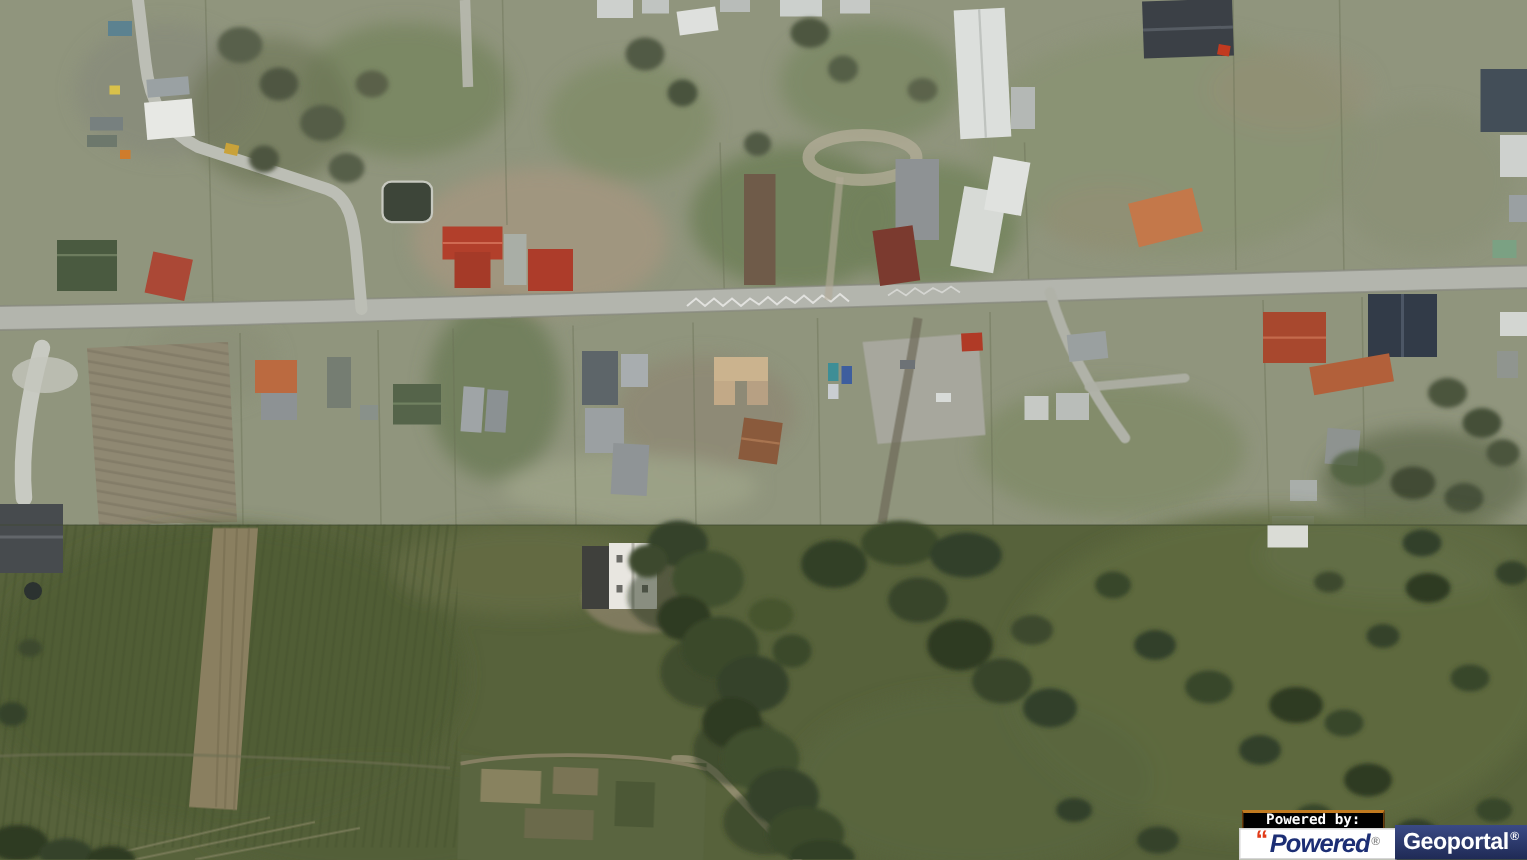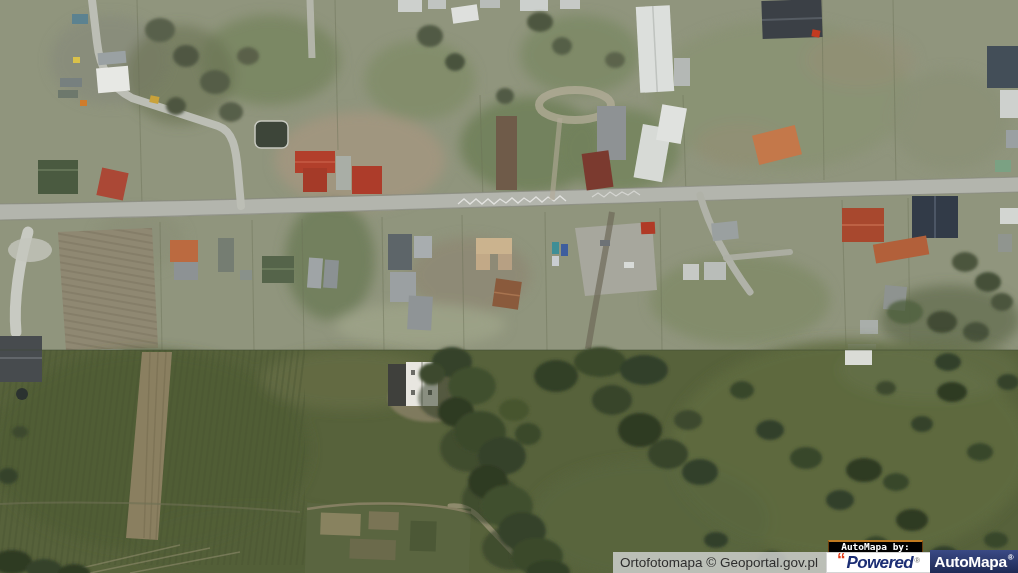--- a/index.html
+++ b/index.html
@@ -351,32 +351,29 @@
       <ellipse cx="44" cy="569" rx="18" ry="10" fill="#36422a"></ellipse>
       <ellipse cx="74" cy="573" rx="16" ry="9" fill="#2f3b24"></ellipse>
       <ellipse cx="8" cy="476" rx="10" ry="8" fill="#36422a"></ellipse>
       <ellipse cx="20" cy="432" rx="8" ry="6" fill="#3c4a2d"></ellipse>
     </g>
   </g>
 
   <line x1="0" y1="350" x2="1018" y2="350" stroke="#3f4930" stroke-width="1" opacity="0.5"></line>
 </svg>
 
-  <div class="attribution">
-    <span>Ortofotomapa © Geoportal.gov.pl</span>
-  </div>
 
   <div class="powered">
-    <span>AutoMapa by:</span>
+    <span>Powered by:</span>
   </div>
 
   <a class="targeo" href="#">
     <span class="mark">“</span>
     <span class="name">Powered</span>
     <sup>®</sup>
   </a>
 
   <a class="automapa" href="#">
-    <span class="name">AutoMapa</span>
+    <span class="name">Geoportal</span>
     <sup>®</sup>
   </a>
 
 </div>
 
 </body></html>

